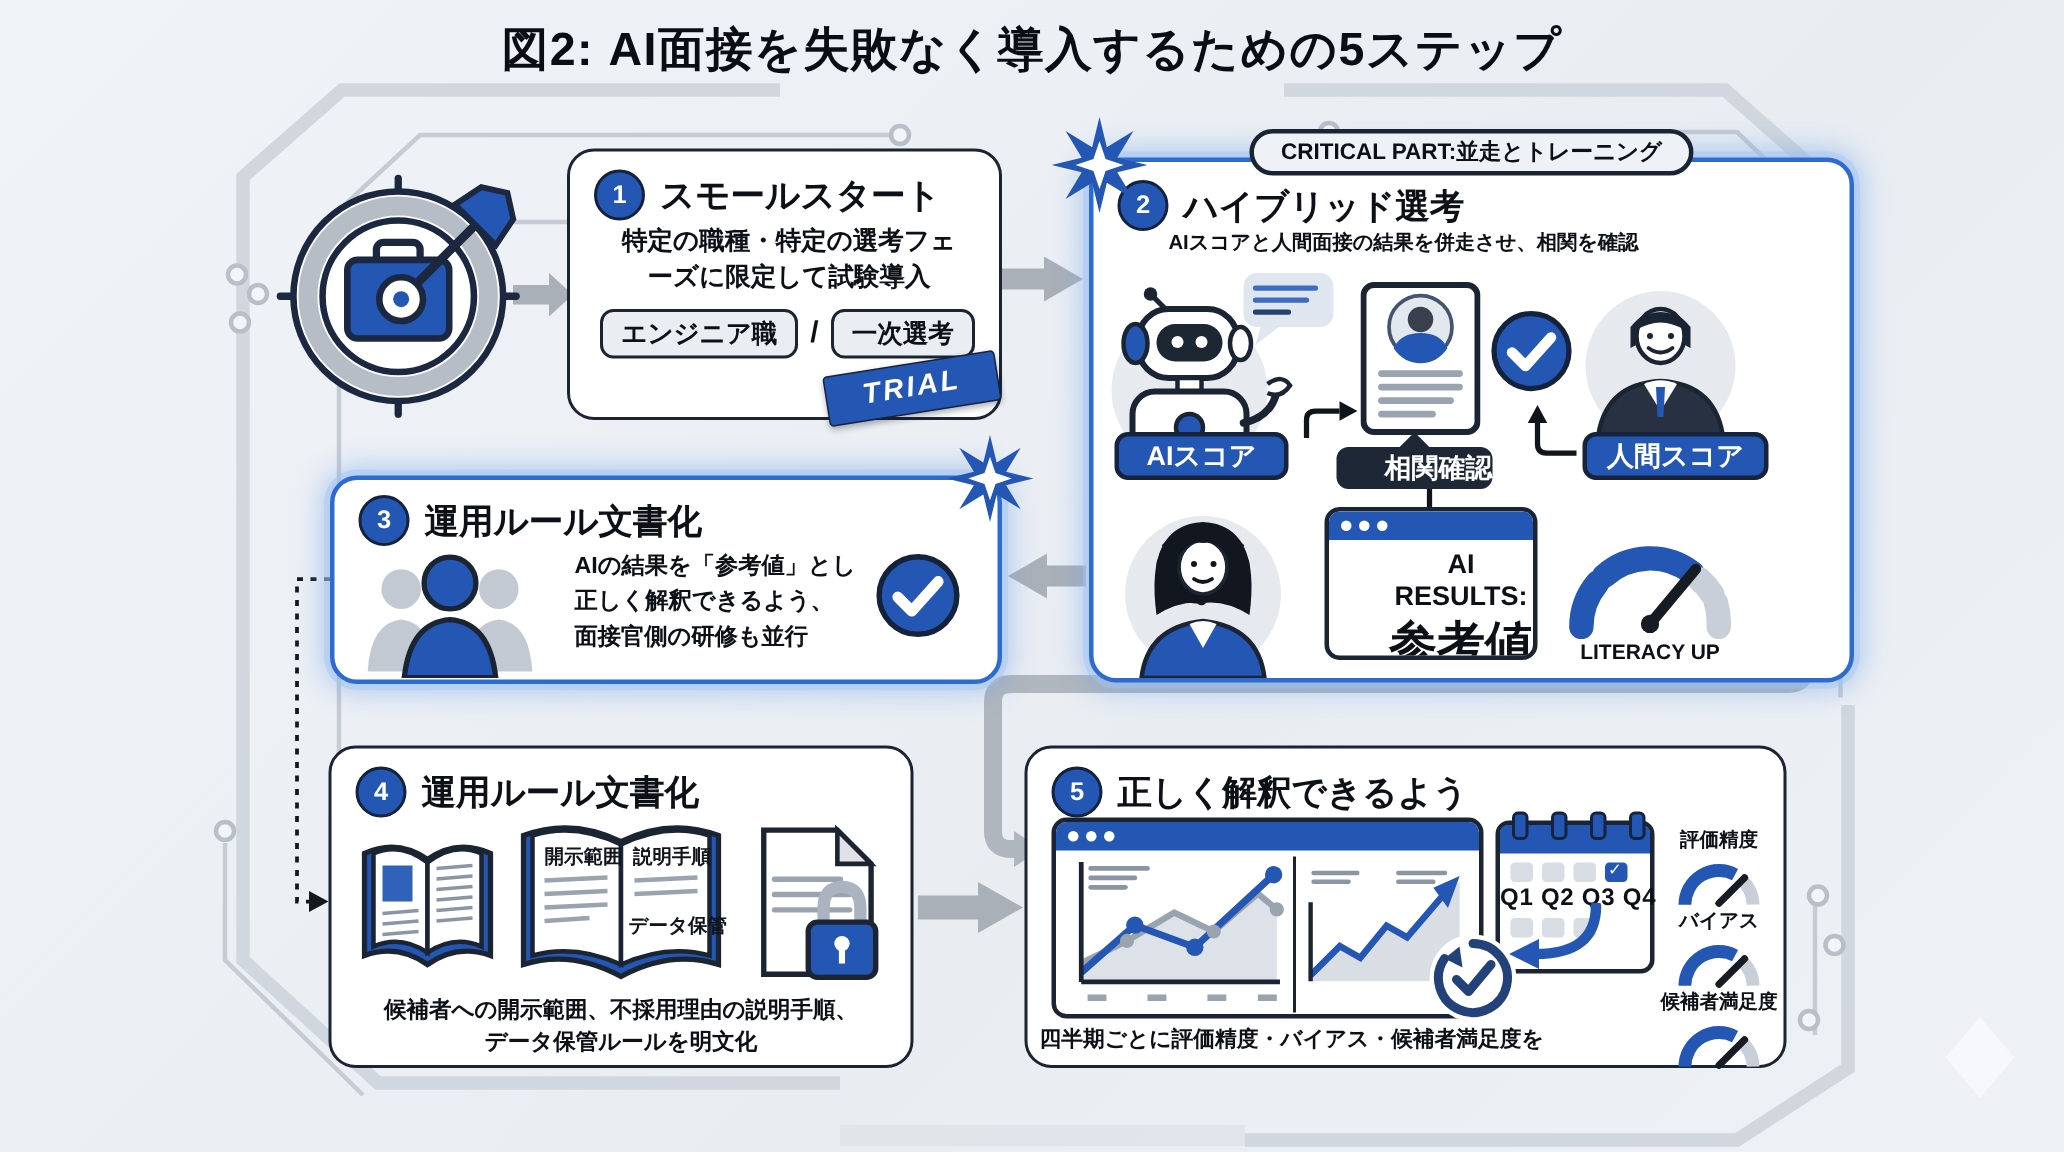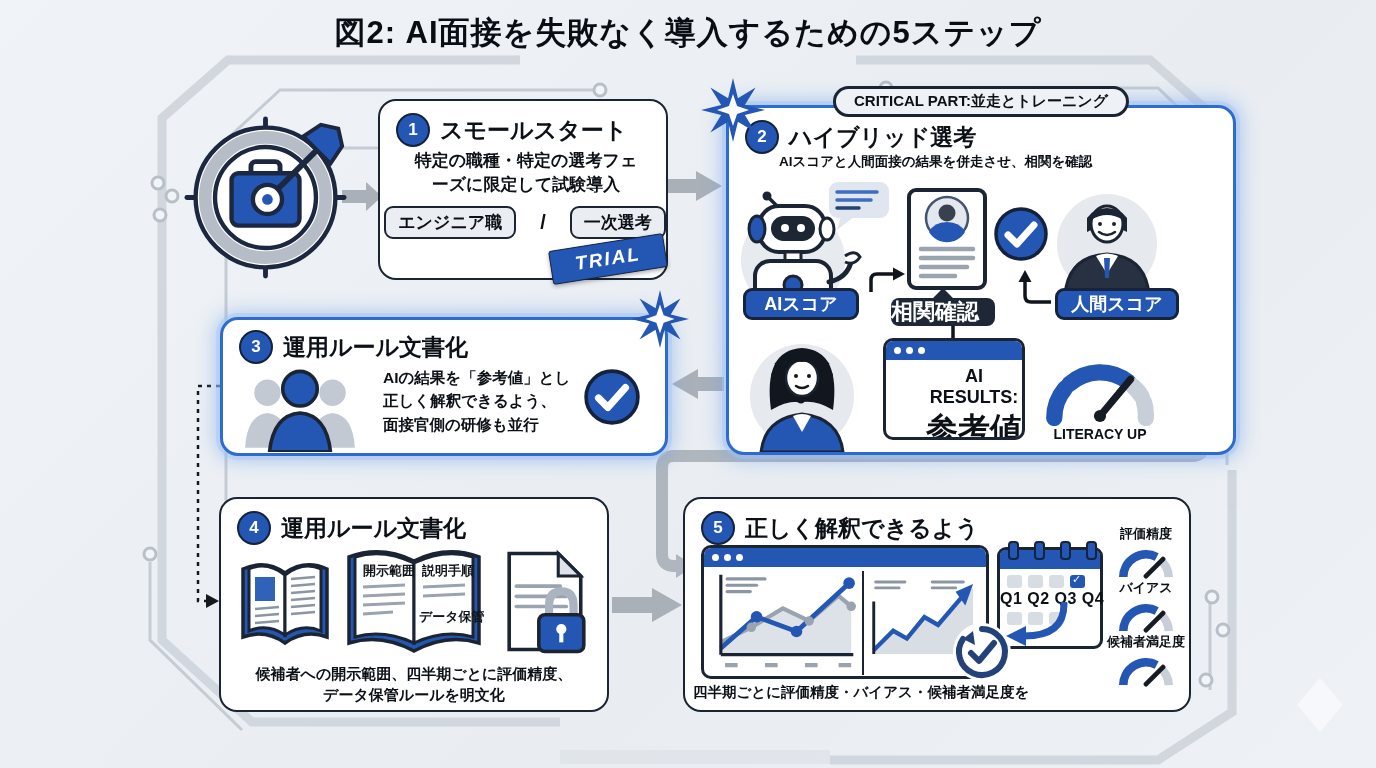--- a/index.html
+++ b/index.html
@@ -10,22 +10,22 @@
   #title{top:12px;left:0;width:100%;text-align:center;font-size:31px;font-weight:800;letter-spacing:1px;color:#0a0e14;}
   .box{position:absolute;background:#fff;border:3px solid #1b2433;border-radius:18px;box-sizing:border-box;}
   .box-blue{border:3.5px solid #2e6bd0;box-shadow:0 0 0 4px rgba(165,200,245,.45),0 0 18px 6px rgba(110,160,235,.45);}
   .hdr{position:absolute;display:flex;align-items:center;gap:10px;}
   .num{width:30px;height:30px;border-radius:50%;background:#2456b4;border:2.5px solid #14223c;color:#fff;
        font-weight:800;font-size:17px;display:flex;align-items:center;justify-content:center;flex:none;}
   .step-title{font-size:23px;font-weight:800;white-space:nowrap;}
   .jp{font-weight:800;}
   .pill-blue{position:absolute;background:#2456b4;border:3px solid #16233b;border-radius:9px;color:#fff;
        font-weight:800;font-size:18px;text-align:center;line-height:26px;height:26px;}
-  .pill-dark{position:absolute;background:#1d2735;border-radius:8px;color:#fff;font-weight:800;font-size:22px;
-       text-align:left;line-height:28px;height:28px;}
+  .pill-dark{position:absolute;background:#1d2735;border-radius:8px;color:#fff;font-weight:800;font-size:18px;
+       text-align:right;line-height:28px;height:28px;}
   .pill-dark::before{content:"";position:absolute;top:-7px;left:50%;width:14px;height:14px;background:#1d2735;
        transform:translateX(-50%) rotate(45deg);z-index:-1;}
   .chip{background:#eaedf1;border:2.5px solid #1b2433;border-radius:9px;padding:3px 12px;font-size:17px;font-weight:800;white-space:nowrap;}
   .critical{position:absolute;top:-22px;left:50%;transform:translateX(-50%);background:#eef1f5;border:3px solid #1b2433;
        border-radius:18px;padding:3px 18px;font-size:15px;font-weight:800;white-space:nowrap;z-index:5;}
   .ribbon{position:absolute;right:0px;bottom:2px;transform:rotate(-9deg);background:#2456b4;color:#fff;
        padding:5px 24px;font-size:19px;font-weight:800;font-style:italic;letter-spacing:2px;border-radius:3px;
        box-shadow:0 2px 4px rgba(10,20,40,.35);border:1px solid #16233b;}
   .browser{position:absolute;background:#fff;border:3px solid #1b2433;border-radius:10px;box-sizing:border-box;overflow:hidden;}
   .browser .bar{height:19px;background:#2456b4;display:flex;align-items:center;gap:5px;padding-left:8px;}
@@ -124,21 +124,21 @@
     <circle cx="87" cy="87" r="15" fill="#fff" stroke="#1c2740" stroke-width="4.5"></circle>
     <circle cx="87" cy="87" r="5.5" fill="#2456b4"></circle>
   </svg>
 
   <div class="box" style="left:378px;top:99px;width:290px;height:181px;z-index:2;border-width:2.5px;">
     <div class="hdr" style="left:16px;top:12px;">
       <div class="num">1</div>
       <div class="step-title">スモールスタート</div>
     </div>
     <div class="abs jp" style="left:34px;top:48px;width:224px;font-size:17px;line-height:1.4;text-align:center;">特定の職種・特定の選考フェーズに限定して試験導入</div>
-    <div class="abs" style="left:14px;top:105px;width:262px;display:flex;align-items:center;justify-content:center;gap:24px;">
+    <div class="abs" style="left:14px;top:105px;width:262px;display:flex;align-items:center;justify-content:center;gap:8px;">
       <span class="chip">エンジニア職</span>
       <span class="jp" style="font-size:20px;">/</span>
       <span class="chip">一次選考</span>
     </div>
     <div class="ribbon">TRIAL</div>
   </div>
 
   <div class="box box-blue" style="left:726px;top:105px;width:510px;height:350px;z-index:2;">
     <div class="critical">CRITICAL PART:並走とトレーニング</div>
     <svg class="abs" style="left:-28px;top:-30px;z-index:6;" width="64" height="64" viewBox="0 0 60 60">
@@ -346,21 +346,21 @@
         <line x1="15" y1="36" x2="58" y2="36"></line>
           <line x1="15" y1="46" x2="64" y2="46"></line>
           <line x1="15" y1="56" x2="64" y2="56"></line>
       </g>
       <path d="M47,66 V55 Q47,41 59,41 Q71,41 71,55 V66" fill="none" stroke="#aab3bf" stroke-width="8"></path>
       <rect x="37" y="64" width="44" height="36" rx="6" fill="#2456b4" stroke="#1b2433" stroke-width="3.5"></rect>
       <circle cx="59" cy="78" r="5" fill="#fff"></circle>
         <rect x="57" y="80" width="4" height="11" fill="#fff"></rect>
     </svg>
     <div class="abs desc-c" style="left:0;top:164px;width:100%;">
-      <div>候補者への開示範囲、四半期ごとに評価精度、</div>
+      <div>候補者への開示範囲、不採用理由の説明手順、</div>
       <div>データ保管ルールを明文化</div>
     </div>
   </div>
 
   <div class="box" style="left:683px;top:497px;width:508px;height:215px;z-index:2;border-width:2.5px;">
     <div class="hdr" style="left:16px;top:12px;">
       <div class="num">5</div>
       <div class="step-title">正しく解釈できるよう</div>
     </div>
 
@@ -442,21 +442,21 @@
           <div class="cell"></div>
           <div class="cell"></div>
           <div class="cell" style="background:#fff;"></div>
         </div>
       <svg class="abs" style="left:2px;top:52px;" width="74" height="48" viewBox="0 0 74 48">
         <path d="M62,2 Q62,34 22,34" fill="none" stroke="#2456b4" stroke-width="7" stroke-linecap="round"></path>
         <polygon points="24,24 24,44 4,34" fill="#2456b4"></polygon>
       </svg>
     </div>
 
-    <div class="abs" style="left:420px;top:26px;width:82px;">
+    <div class="abs" style="left:420px;top:52px;width:82px;">
       <div class="gauge-label">評価精度</div>
       <svg width="66" height="36" viewBox="0 0 64 38" style="margin:0 auto;">
         <path d="M8,36 A24,24 0 0 1 43.3,14.8" fill="none" stroke="#2456b4" stroke-width="9"></path>
         <path d="M46.5,17.5 A24,24 0 0 1 56,36" fill="none" stroke="#c9cfd8" stroke-width="9"></path>
         <line x1="32" y1="35" x2="50" y2="17" stroke="#161b24" stroke-width="5" stroke-linecap="round"></line>
       </svg>
       <div class="gauge-label">バイアス</div>
       <svg width="66" height="36" viewBox="0 0 64 38" style="margin:0 auto;">
         <path d="M8,36 A24,24 0 0 1 43.3,14.8" fill="none" stroke="#2456b4" stroke-width="9"></path>
         <path d="M46.5,17.5 A24,24 0 0 1 56,36" fill="none" stroke="#c9cfd8" stroke-width="9"></path>

